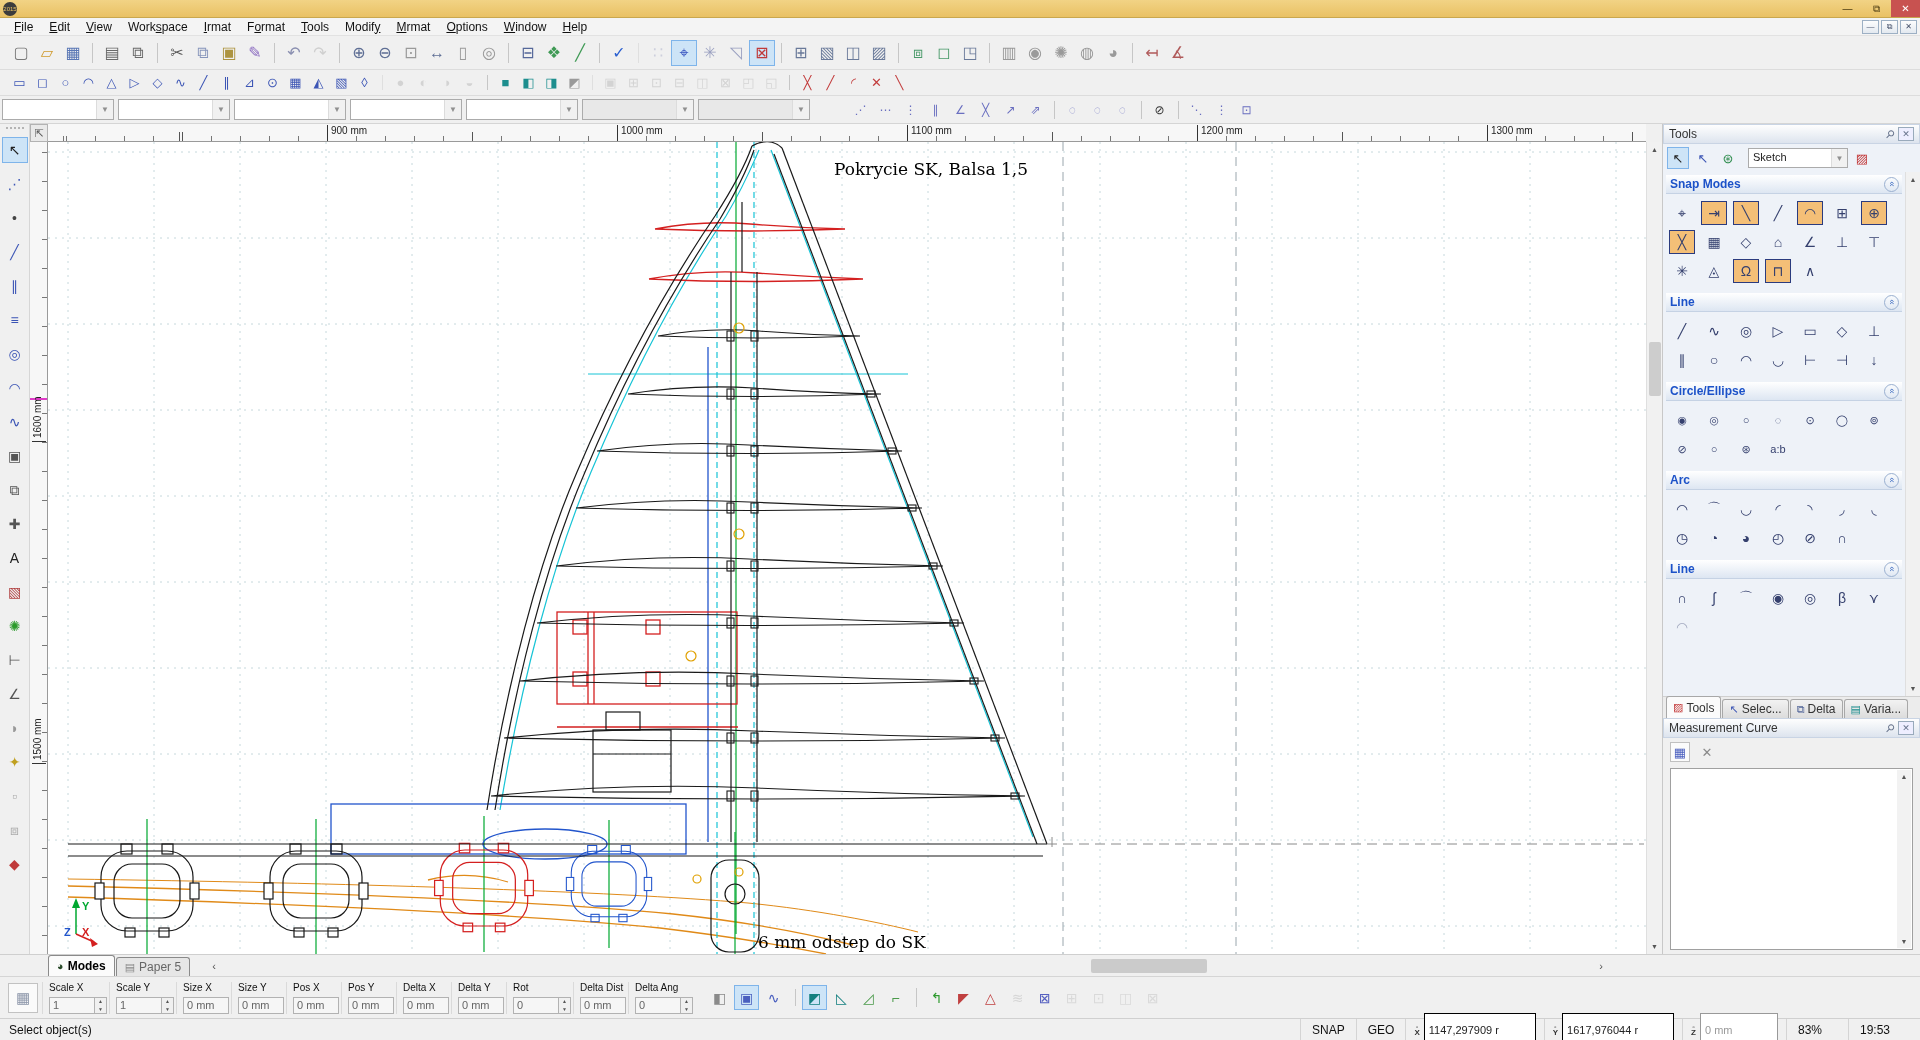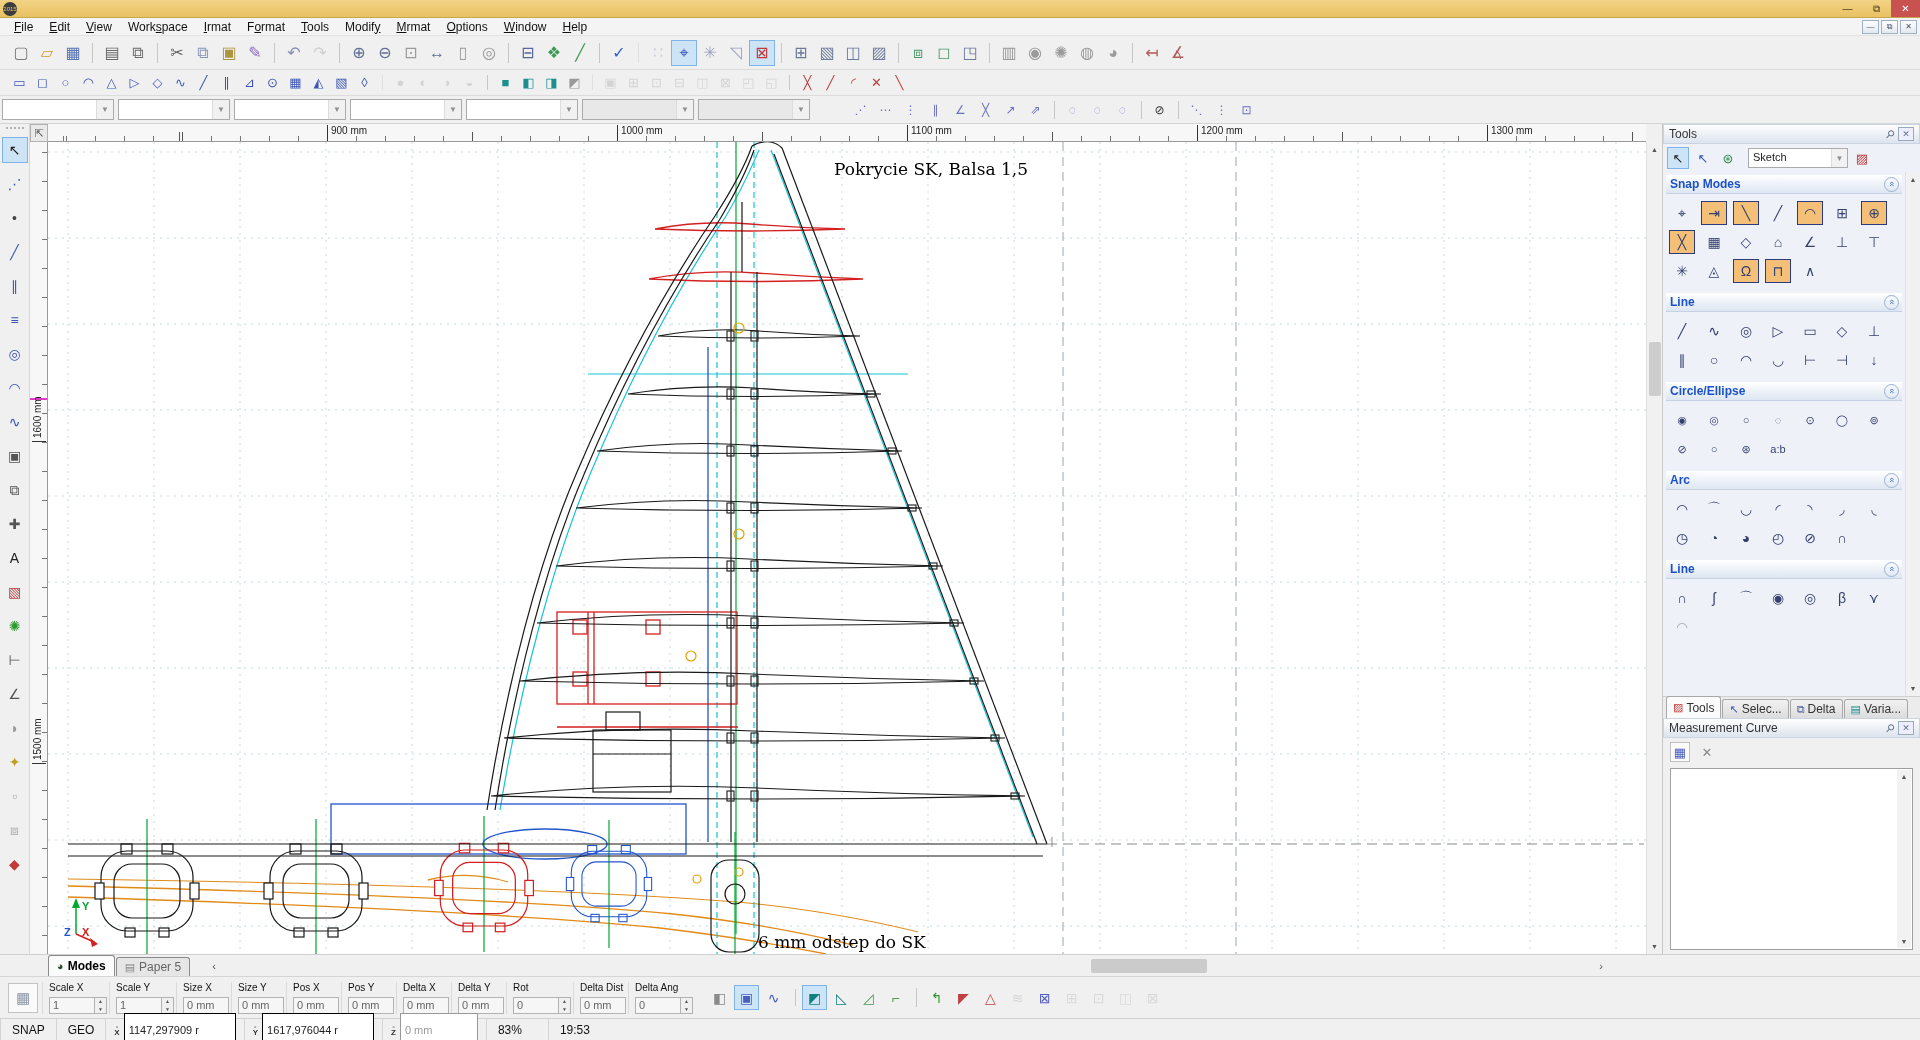--- a/index.html
+++ b/index.html
@@ -1225,20 +1225,21 @@
       <div class="ini dis">
         <span class="ic" style="color: rgb(184, 184, 184);">◫</span>
       </div>
       <div class="ini dis">
         <span class="ic" style="color: rgb(184, 184, 184);">⊠</span>
       </div>
     </div>
 </div>
 
 <div class="statusbar">
+  <div class="sb-msg">Select object(s)</div>
   <div class="sb-pane">SNAP</div>
   <div class="sb-pane">GEO</div>
   <div style="display:flex">
 
   <div class="coord">
         <span class="axis-ic">
           <span class="sq">▫</span>
           <span class="al">X</span>
         </span>
         <span class="cbox ic">1147,297909 r</span>

